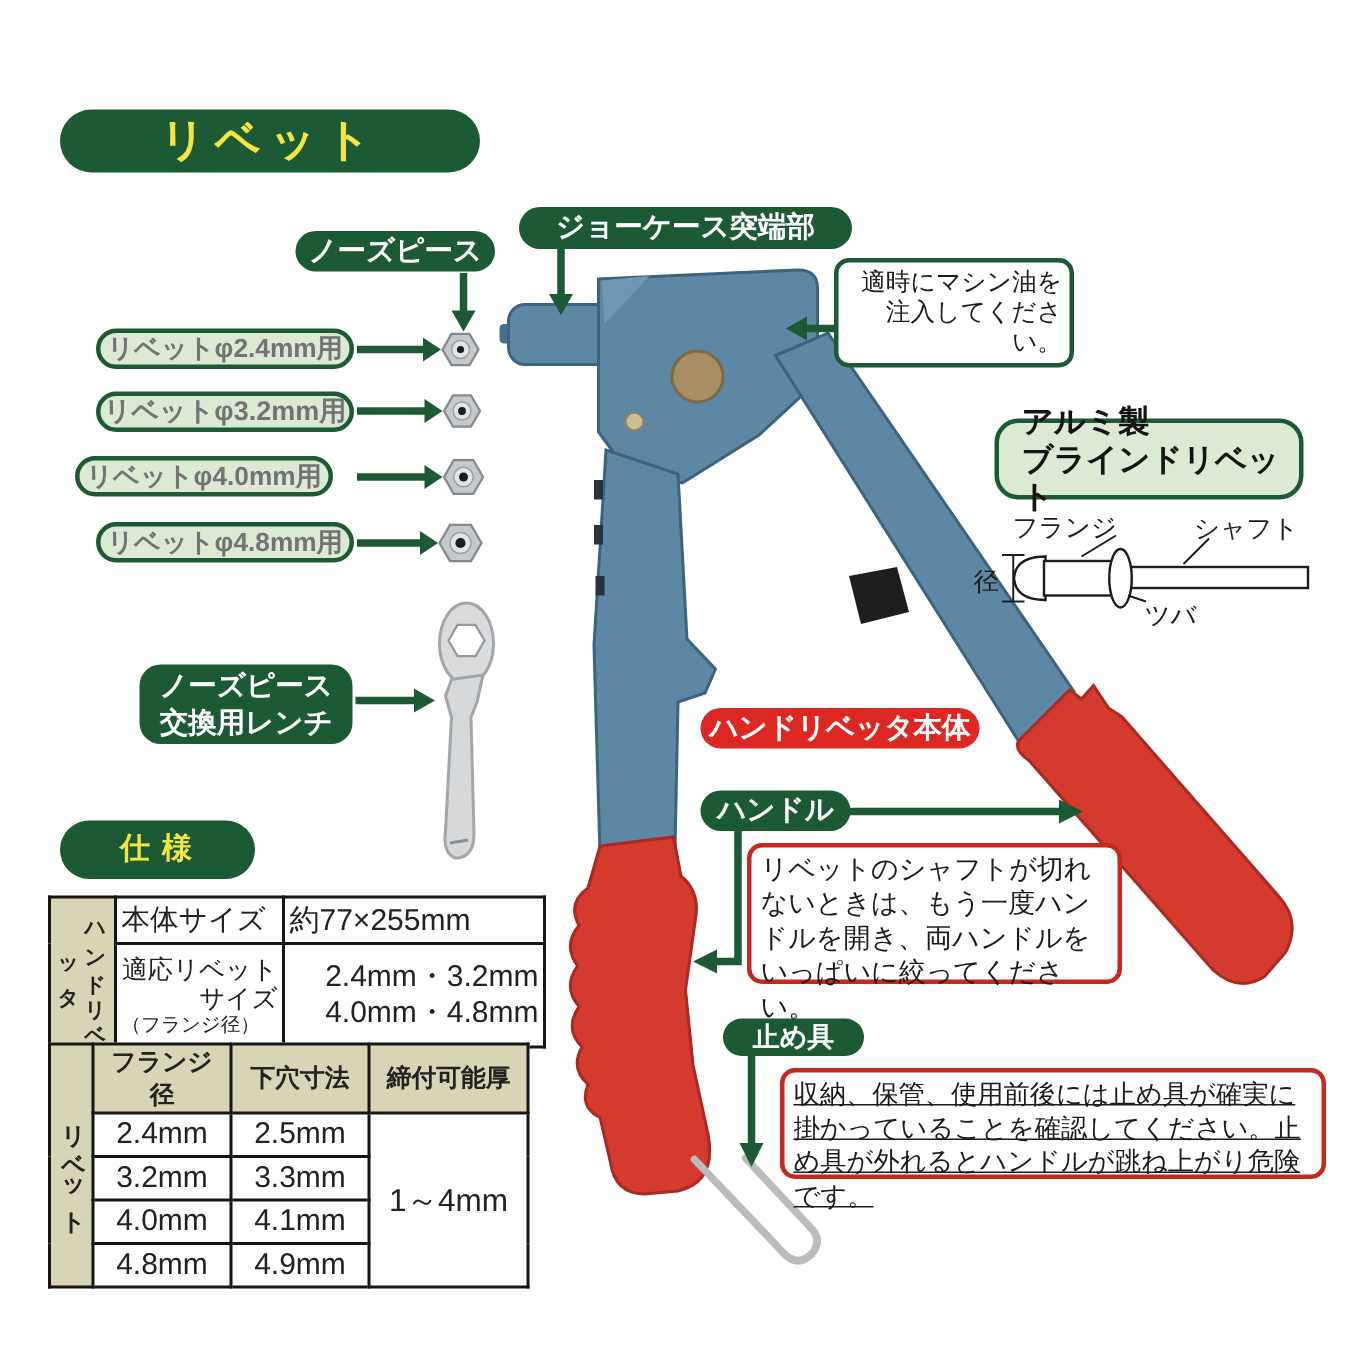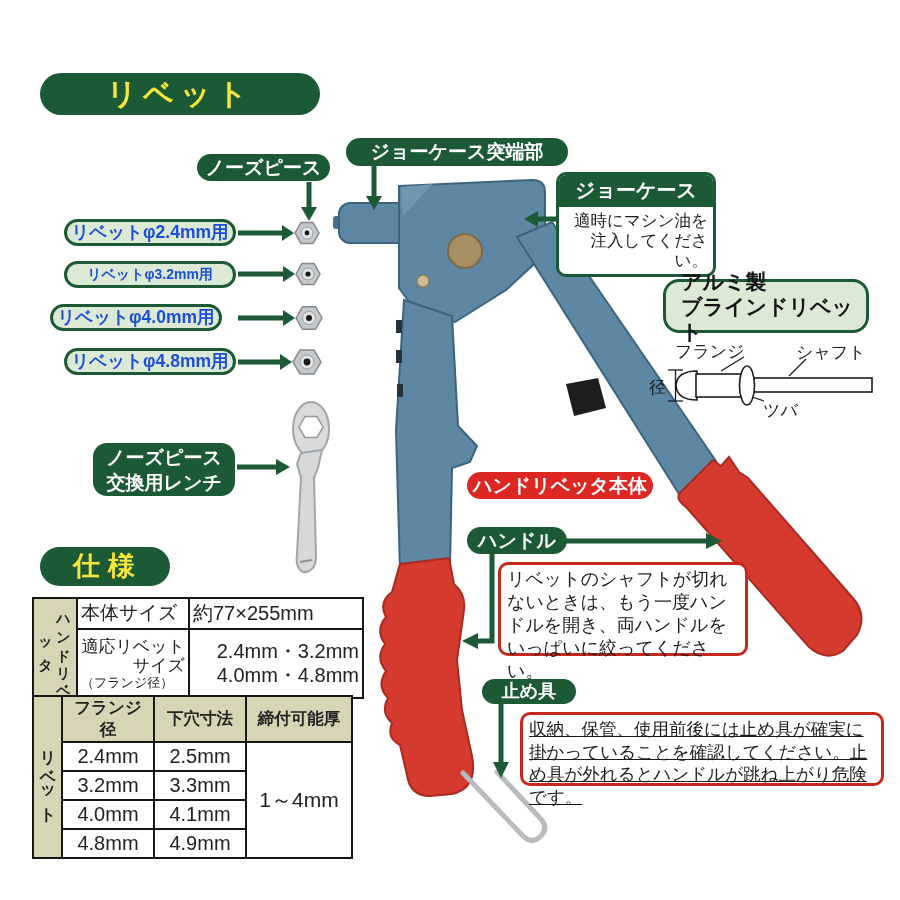--- a/index.html
+++ b/index.html
@@ -5,21 +5,21 @@
   html,body{margin:0;padding:0;background:#ffffff;}
   #stage{position:relative;width:900px;height:900px;background:#ffffff;overflow:hidden;
          font-family:"Liberation Sans","DejaVu Sans",sans-serif;color:#1c1c1c;}
   #art{position:absolute;left:0;top:0;z-index:1;}
   .abs{position:absolute;z-index:2;box-sizing:border-box;}
   .pill{display:flex;align-items:center;justify-content:center;border-radius:16px;
         font-weight:bold;line-height:1.05;}
   .pill.green{background:#1b5a35;color:#ffffff;}
   .pill.red{background:#dc2723;color:#ffffff;}
   .pill.titleyellow{background:#1b5a35;color:#f6e53c;}
-  .pill.lightgreen{background:#dce9d5;border:3px solid #1b5a35;color:#1d4ed8;}
+  .pill.lightgreen{background:#dce9d5;border:3px solid #1b5a35;color:#737373;}
   .greenbox{background:#1b5a35;color:#ffffff;font-weight:bold;border-radius:14px;
             display:flex;align-items:center;justify-content:center;text-align:center;}
   .callout{border:3px solid #1b5a35;border-radius:10px;background:#ffffff;overflow:hidden;}
   .callout .hd{background:#1b5a35;color:#ffffff;font-weight:bold;text-align:center;
                padding:2px 0 3px 0;font-size:20px;}
   .callout .bd{font-size:16.5px;line-height:20px;padding:3px 5px 4px 7px;color:#1c1c1c;}
   .rednote{background:#ffffff;border:3px solid #c6281e;border-radius:10px;
            padding:3px 6px;color:#1c1c1c;}
   .preline{white-space:pre-line;text-align:right;}
   .dlabel{font-size:17px;color:#1c1c1c;z-index:2;position:absolute;}
@@ -134,42 +134,41 @@
     </g>
   </svg>
 
   <div class="abs pill titleyellow" style="left:40px;top:73px;width:280px;height:42px;border-radius:22px;font-size:30px;letter-spacing:6px;">リベット</div>
 
   <div class="abs pill green" style="left:197px;top:154px;width:133px;height:27px;font-size:19px;">ノーズピース</div>
 
   <div class="abs pill green" style="left:346px;top:138px;width:222px;height:28px;font-size:19px;">ジョーケース突端部</div>
 
   <div class="abs callout" style="left:556px;top:172px;width:160px;">
-    <div class="hd">ジョーケース</div>
     <div class="bd preline">適時にマシン油を
 注入してください。</div>
   </div>
 
   <div class="abs pill lightgreen" style="left:64px;top:219px;width:172px;height:27px;font-size:17.5px;">リベットφ2.4mm用</div>
-  <div class="abs pill lightgreen" style="left:64px;top:261px;width:172px;height:27px;font-size:14px;">リベットφ3.2mm用</div>
+  <div class="abs pill lightgreen" style="left:64px;top:261px;width:172px;height:27px;font-size:18px;">リベットφ3.2mm用</div>
   <div class="abs pill lightgreen" style="left:50px;top:304px;width:172px;height:27px;font-size:17.5px;">リベットφ4.0mm用</div>
   <div class="abs pill lightgreen" style="left:64px;top:348px;width:172px;height:27px;font-size:17.5px;">リベットφ4.8mm用</div>
 
   <div class="abs pill lightgreen preline" style="left:663px;top:279px;width:206px;height:54px;font-size:21px;line-height:25px;justify-content:flex-start;padding-left:15px;text-align:left;color:#141414;">アルミ製
 ブラインドリベット</div>
 
   <div class="dlabel" style="left:675px;top:340px;">フランジ</div>
   <div class="dlabel" style="left:796px;top:341px;">シャフト</div>
   <div class="dlabel" style="left:649px;top:376px;">径</div>
   <div class="dlabel" style="left:763px;top:399px;">ツバ</div>
 
   <div class="abs greenbox preline" style="left:93px;top:443px;width:142px;height:53px;font-size:19px;line-height:25px;">ノーズピース
 交換用レンチ</div>
 
-  <div class="abs pill titleyellow" style="left:40px;top:547px;width:130px;height:39px;border-radius:20px;font-size:27px;letter-spacing:8px;padding-left:6px;">仕様</div>
+  <div class="abs pill titleyellow" style="left:40px;top:547px;width:130px;height:39px;border-radius:20px;font-size:20px;letter-spacing:8px;padding-left:6px;">仕様</div>
 
   <div class="abs pill red" style="left:467px;top:472px;width:186px;height:27px;font-size:19px;">ハンドリベッタ本体</div>
 
   <div class="abs pill green" style="left:467px;top:527px;width:100px;height:27px;font-size:19px;">ハンドル</div>
 
   <div class="abs rednote" style="left:498px;top:562px;width:250px;height:94px;font-size:18px;line-height:23px;">リベットのシャフトが切れないときは、もう一度ハンドルを開き、両ハンドルをいっぱいに絞ってください。</div>
 
   <div class="abs pill green" style="left:482px;top:679px;width:94px;height:25px;font-size:18px;">止め具</div>
 
   <div class="abs rednote" style="left:520px;top:712px;width:364px;height:74px;font-size:17.5px;line-height:22.5px;text-decoration:underline;">収納、保管、使用前後には止め具が確実に掛かっていることを確認してください。止め具が外れるとハンドルが跳ね上がり危険です。</div>

